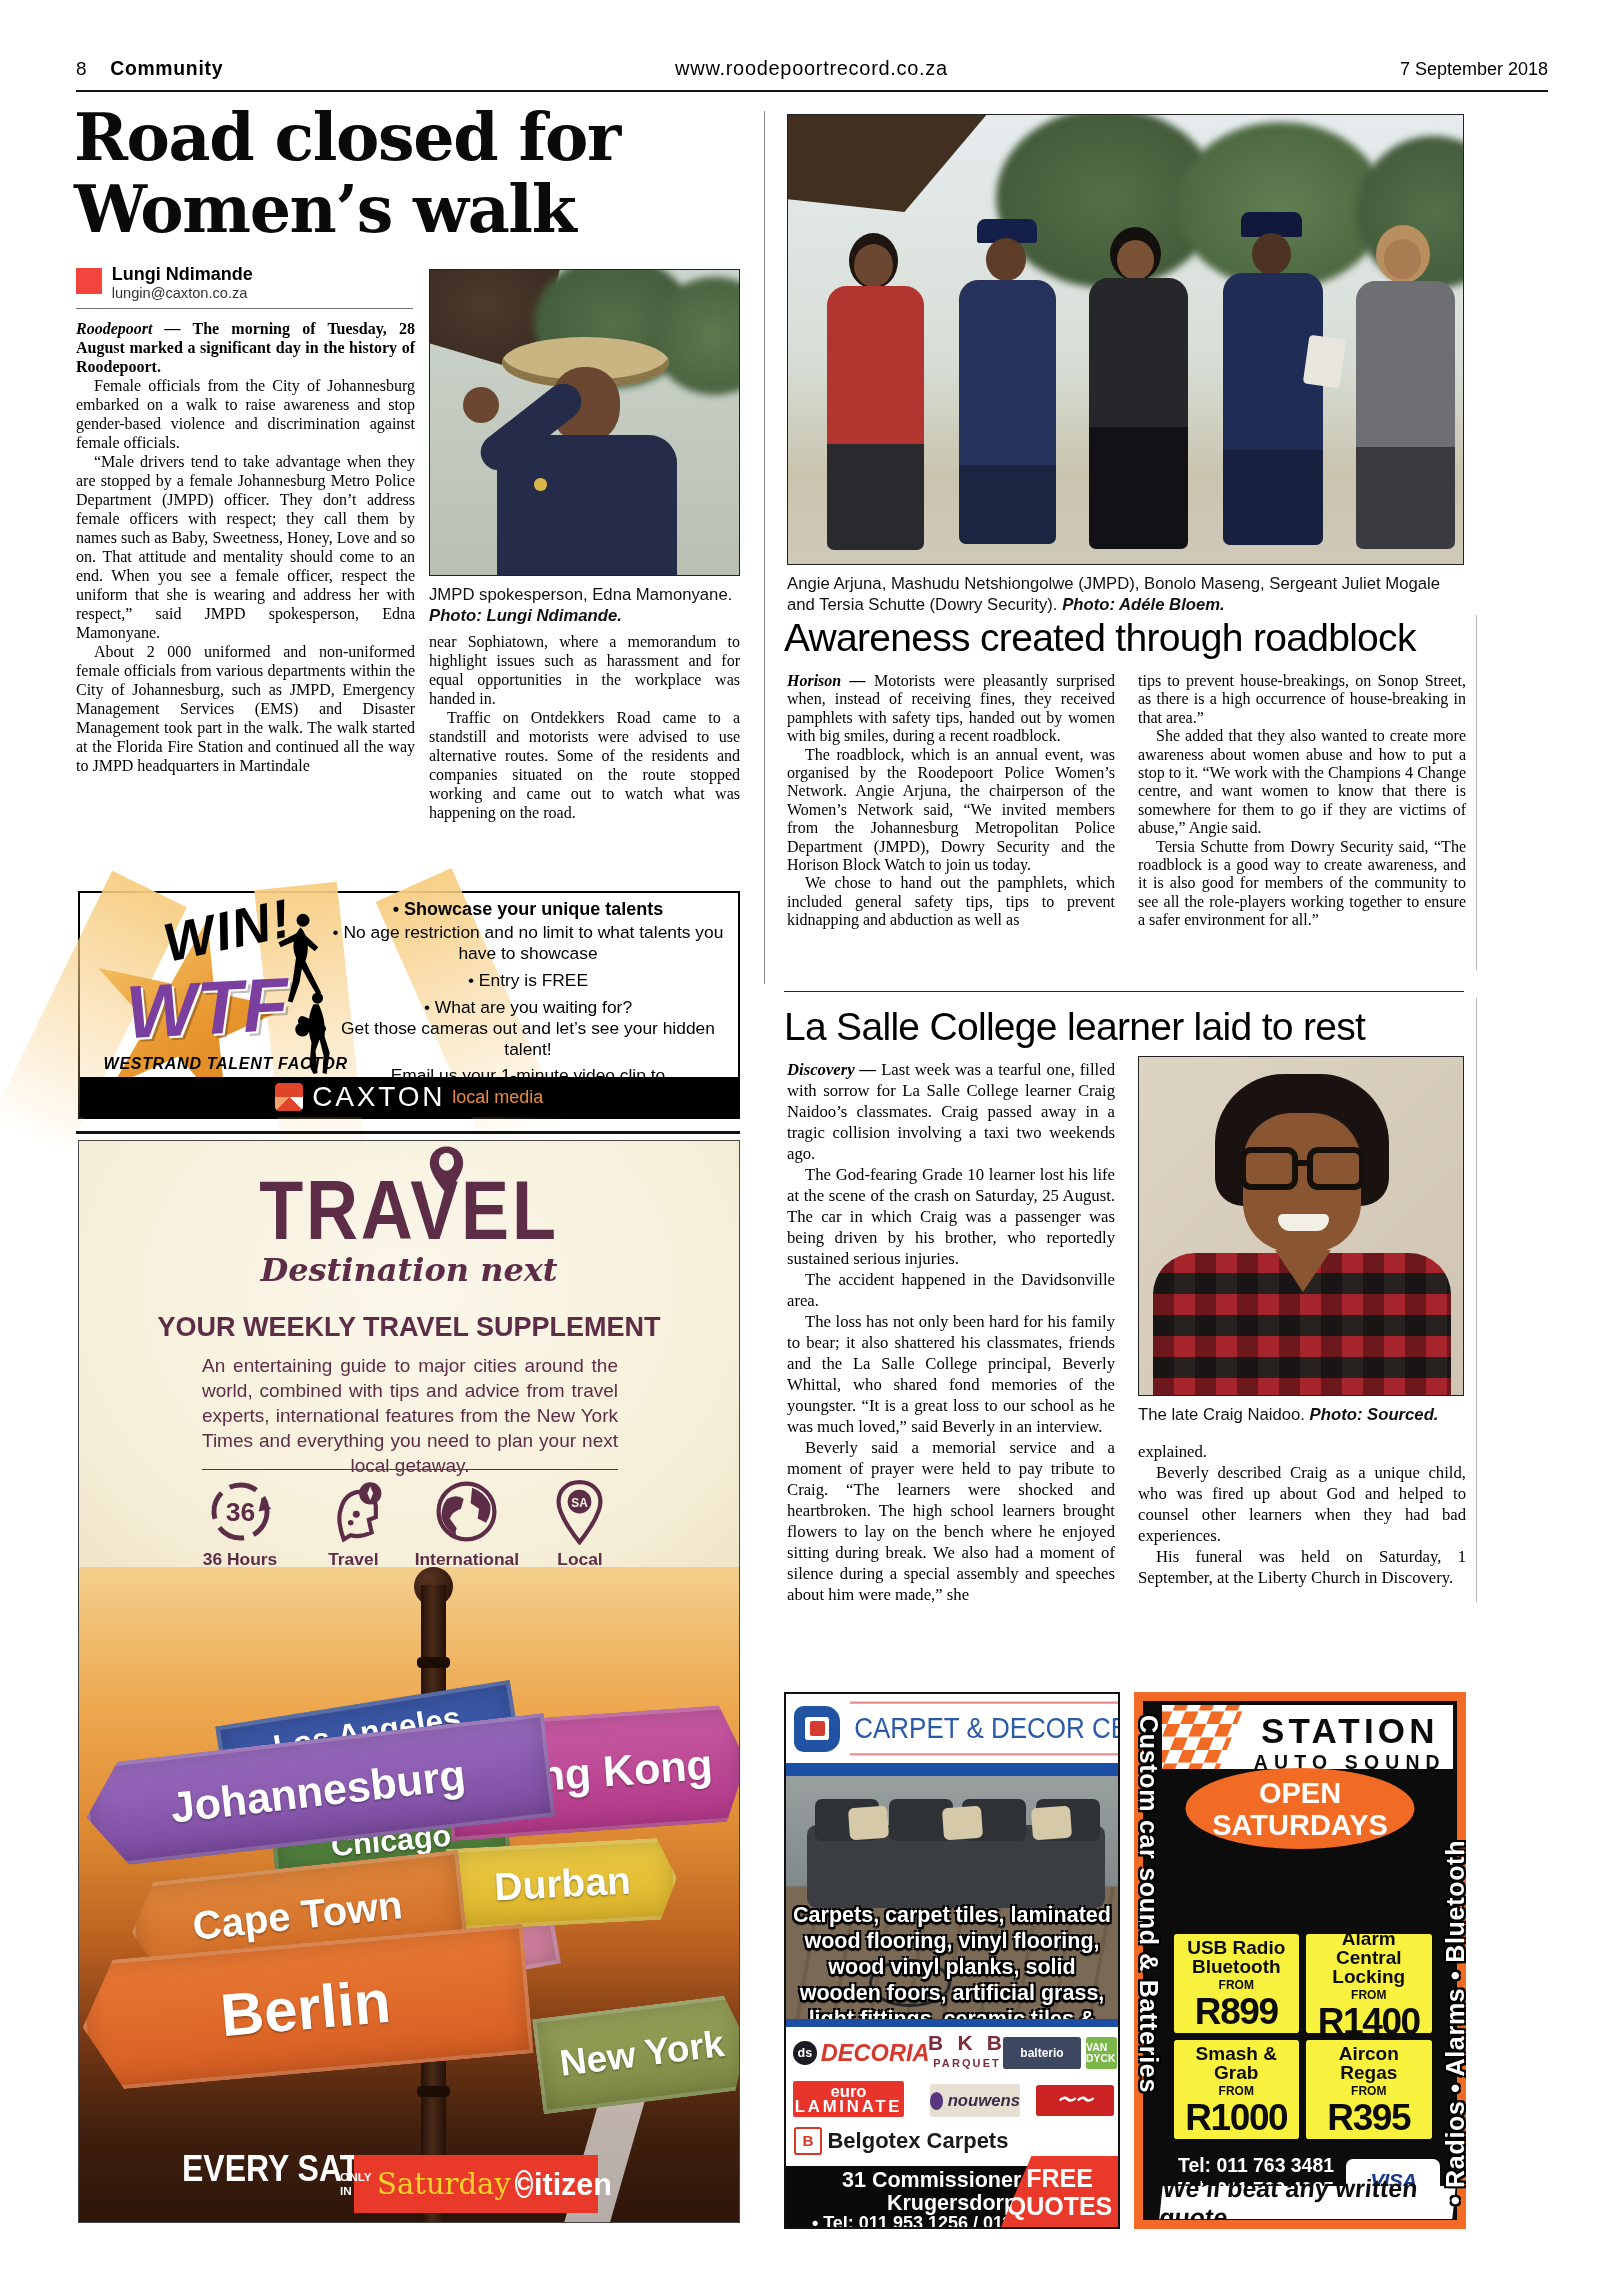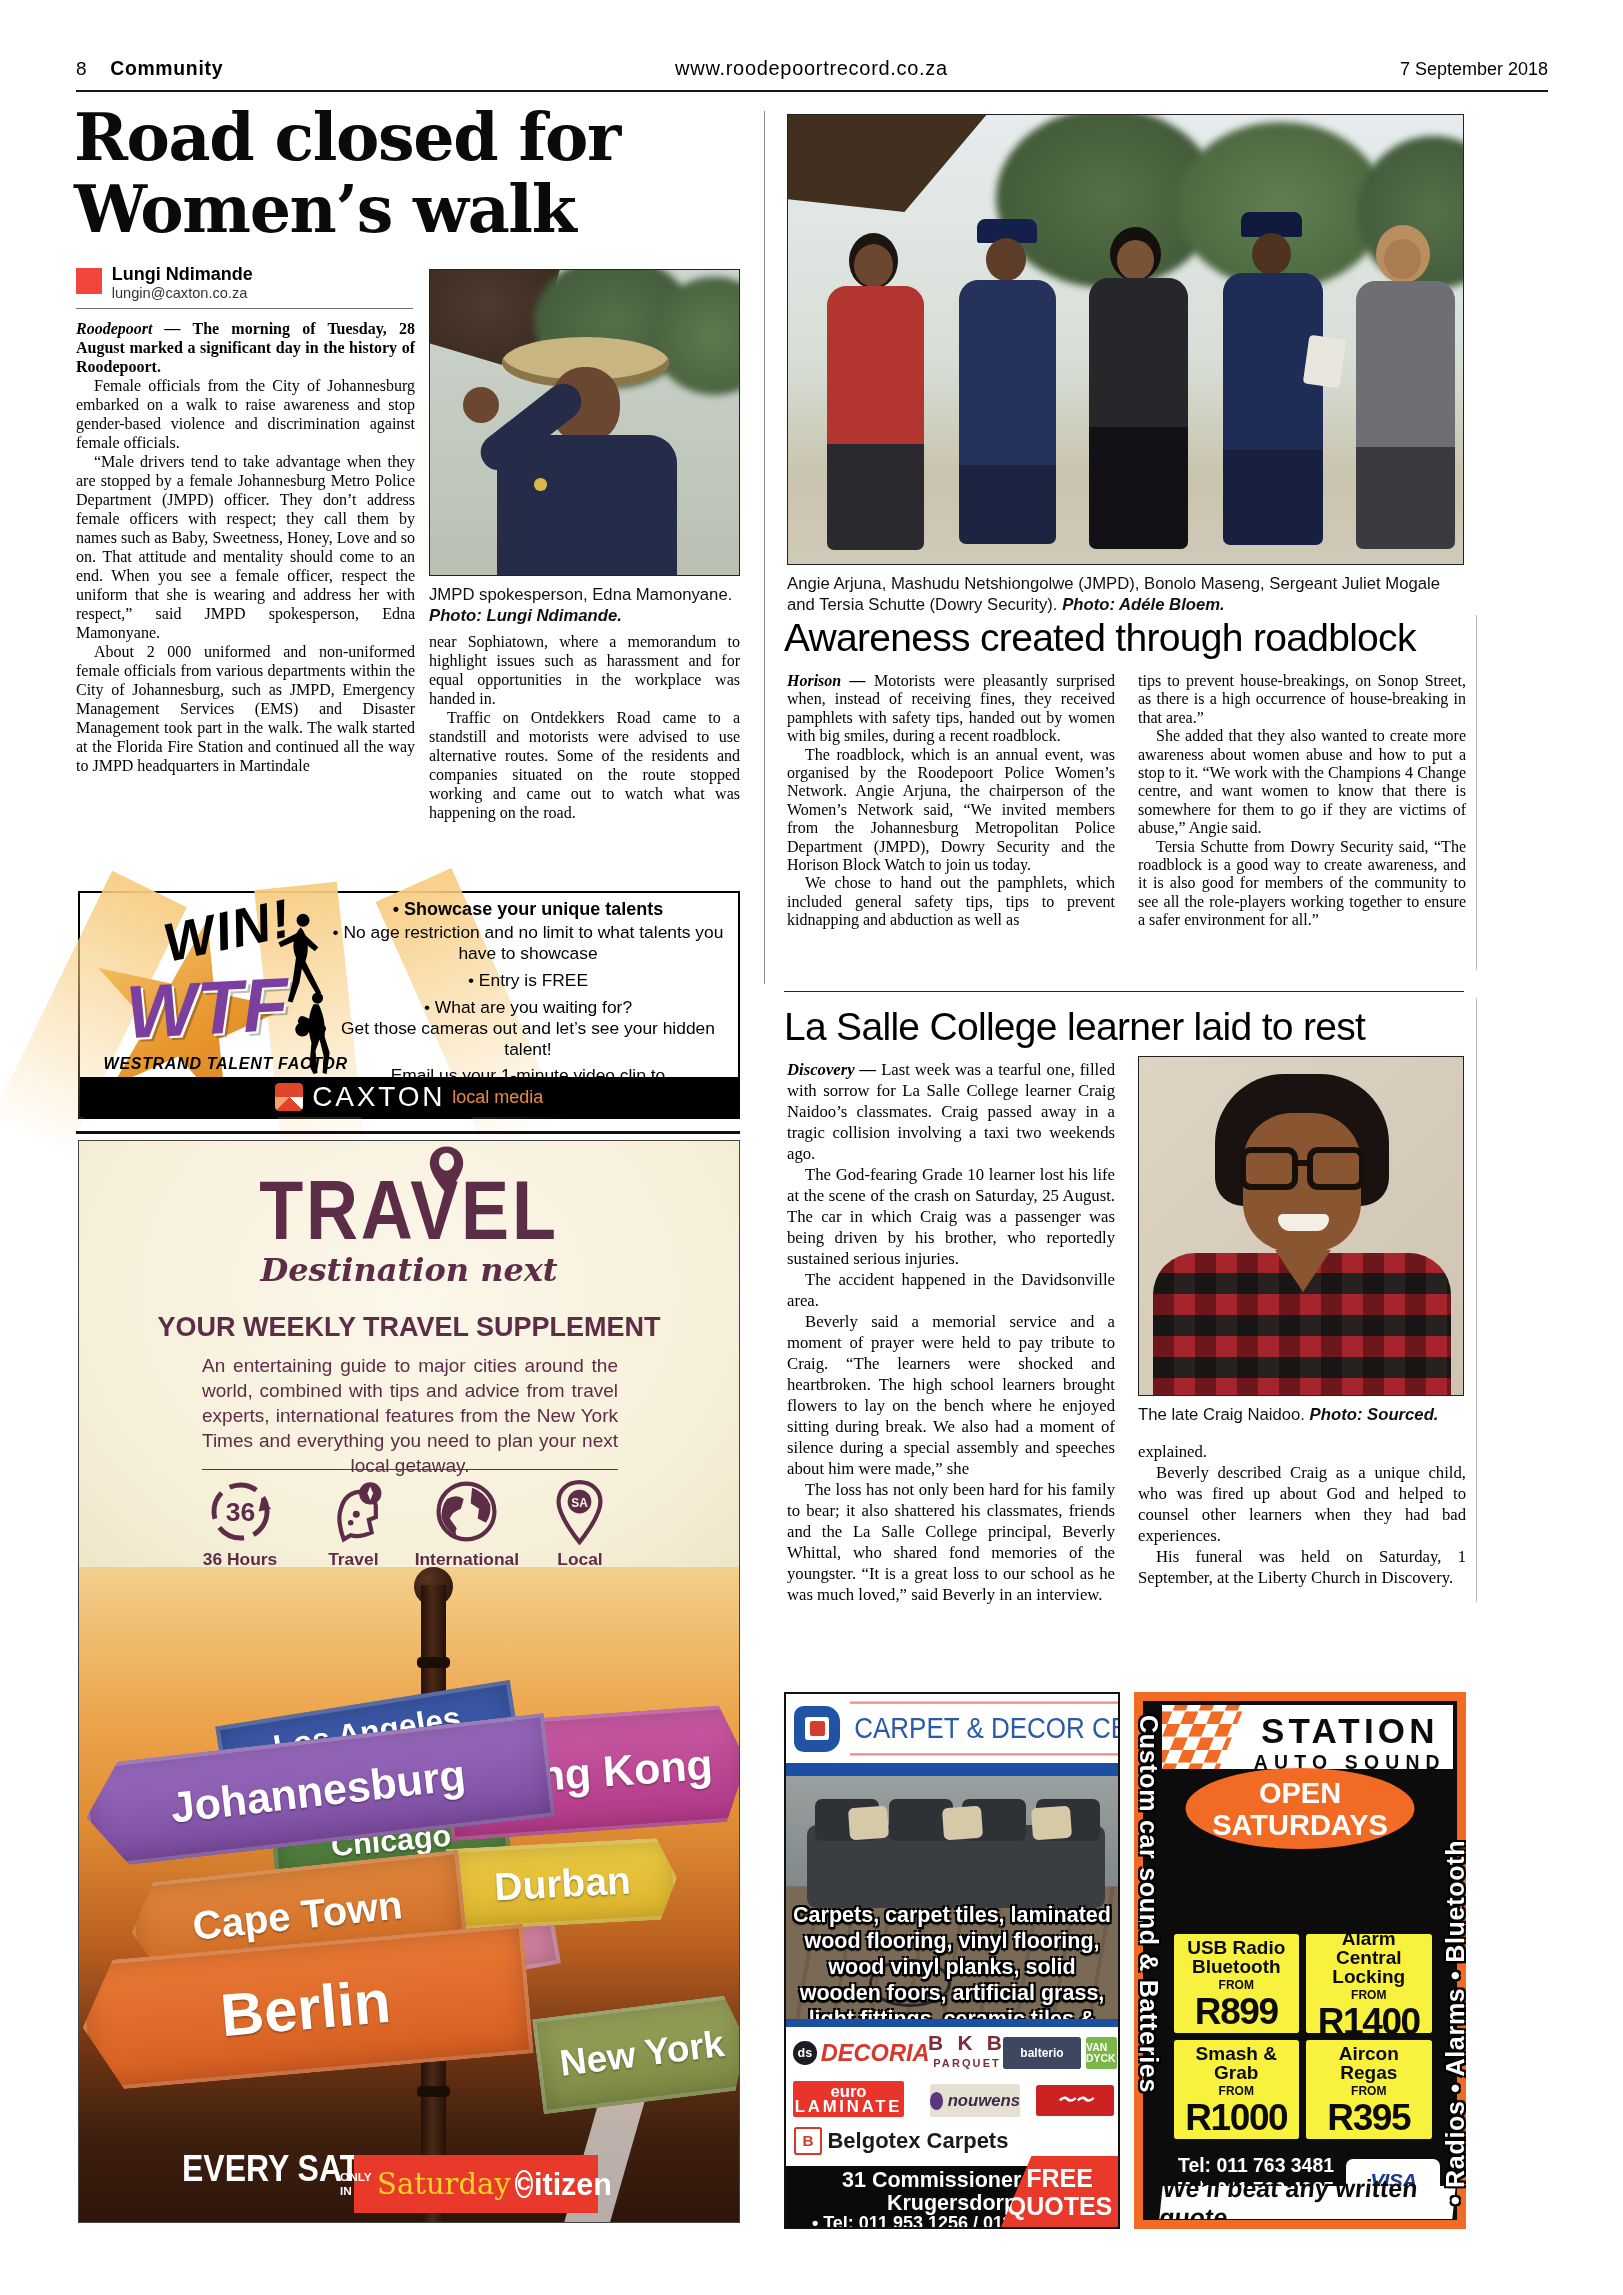--- a/index.html
+++ b/index.html
@@ -352,22 +352,22 @@
     </div>
   </div>
   <div class="abs" id="hr-travel"></div>
 
   <div class="abs" id="hr-lasalle"></div>
   <div class="abs bigh" id="h3a">La Salle College learner laid to rest</div>
   <div class="abs bodycol" id="a3c1">
     <p><span class="leadloc">Discovery —</span><span> Last week was a tearful one, filled with sorrow for La Salle College learner Craig Naidoo’s classmates. Craig passed away in a tragic collision involving a taxi two weekends ago.</span></p>
     <p class="ind">The God-fearing Grade 10 learner lost his life at the scene of the crash on Saturday, 25 August. The car in which Craig was a passenger was being driven by his brother, who reportedly sustained serious injuries.</p>
     <p class="ind">The accident happened in the Davidsonville area.</p>
+    <p class="ind">The loss has not only been hard for his family to bear; it also shattered his classmates, friends and the La Salle College principal, Beverly Whittal, who shared fond memories of the youngster. “It is a great loss to our school as he was much loved,” said Beverly in an interview.</p>
     <p class="ind">Beverly said a memorial service and a moment of prayer were held to pay tribute to Craig. “The learners were shocked and heartbroken. The high school learners brought flowers to lay on the bench where he enjoyed sitting during break. We also had a moment of silence during a special assembly and speeches about him were made,” she</p>
-    <p class="ind">The loss has not only been hard for his family to bear; it also shattered his classmates, friends and the La Salle College principal, Beverly Whittal, who shared fond memories of the youngster. “It is a great loss to our school as he was much loved,” said Beverly in an interview.</p>
   </div>
 
   <div class="abs photoframe" id="ph-craig">
     <div class="abs" style="left:76px;top:16.7px;width:174px;height:132px;background:#191210;border-radius:69px 69px 28px 28px;"></div>
     <div class="abs" style="left:104px;top:56px;width:118px;height:139px;background:#8a5632;border-radius:49px;"></div>
     <div class="abs" style="left:101px;top:90px;width:58px;height:43px;border:6.2px solid #15100c;border-radius:11px;box-sizing:border-box;"></div>
     <div class="abs" style="left:168px;top:90px;width:58px;height:43px;border:6.2px solid #15100c;border-radius:11px;box-sizing:border-box;"></div>
     <div class="abs" style="left:157px;top:103px;width:14px;height:6.2px;background:#15100c;"></div>
     <div class="abs" style="left:139px;top:157px;width:51px;height:16.7px;background:#f3efe6;border-radius:5.6px 5.6px 14px 14px;"></div>
     <div class="abs" style="left:14px;top:196px;width:298px;height:146px;border-radius:42px 42px 0 0;

